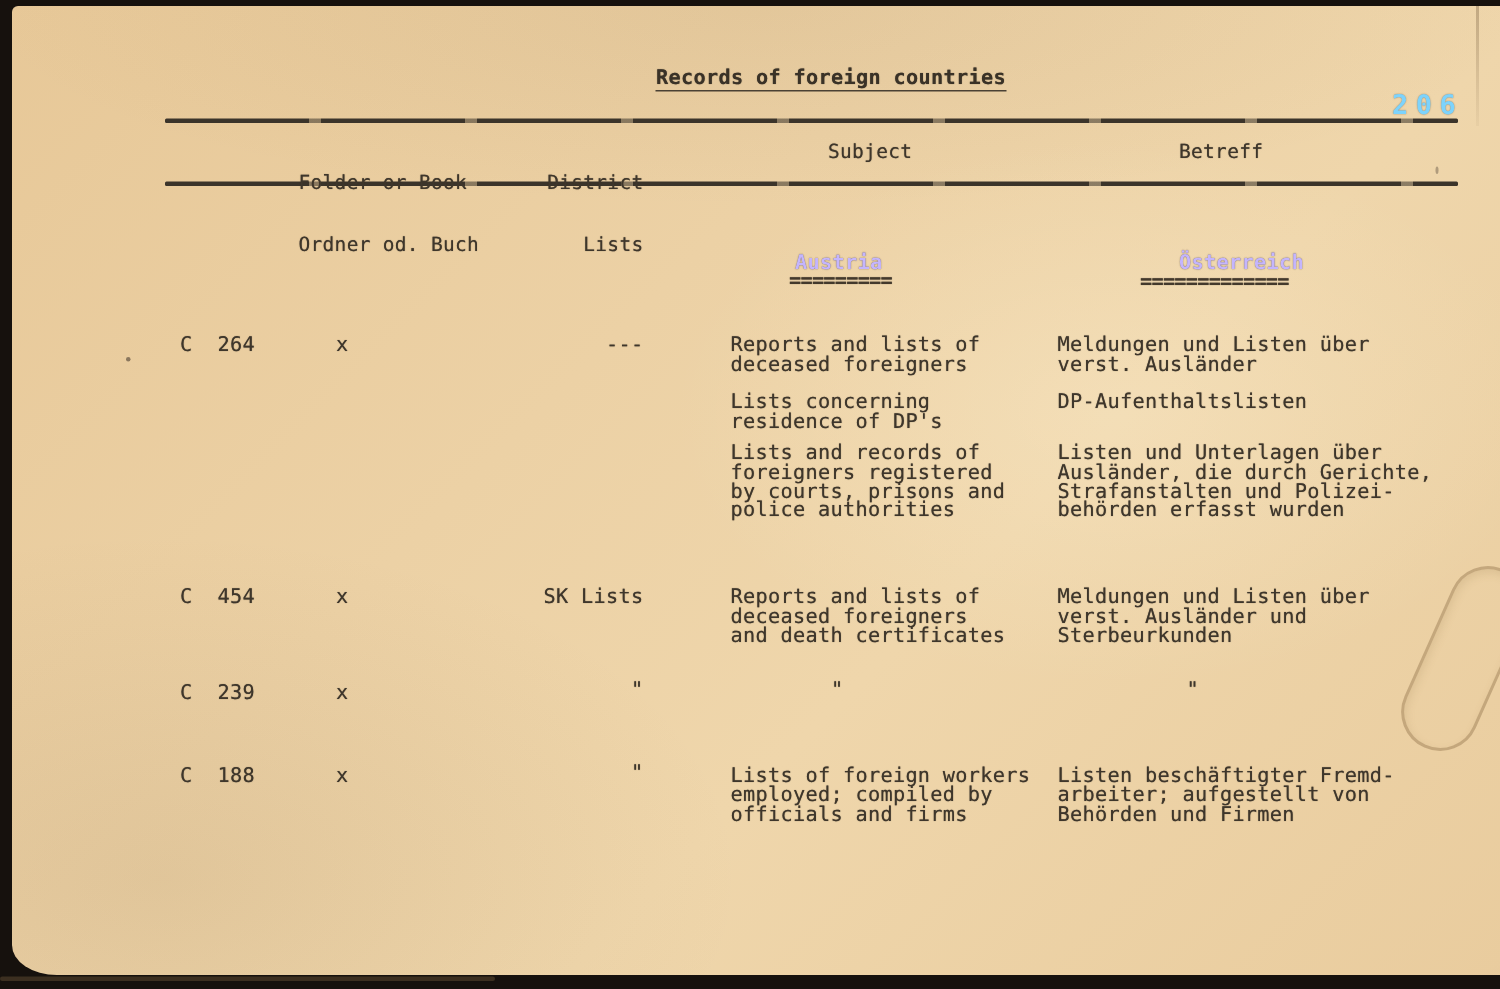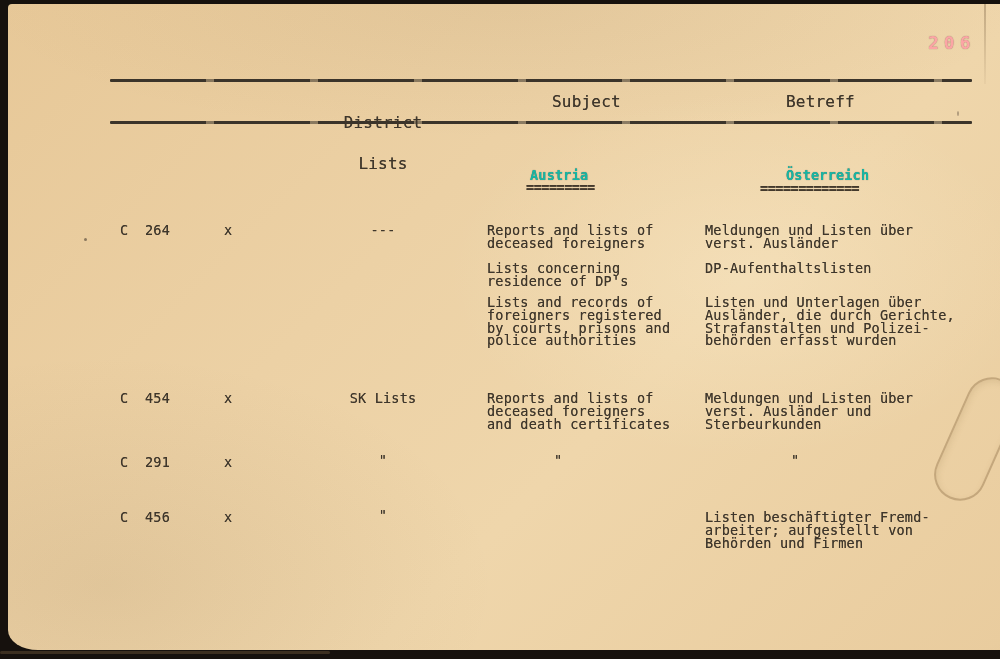--- a/index.html
+++ b/index.html
@@ -31,21 +31,21 @@
   }
   .txt {
     position: absolute;
     white-space: pre;
     font-size: 13.5px;
     line-height: 12.8px;
     color: #3e362b;
     letter-spacing: 0.2px;
     text-shadow: 0 0 0.6px rgba(62,54,43,0.75);
   }
-  .ctr { left: 337px; width: 92px; text-align: center; }
+  .ctr { left: 337px; width: 92px; text-align: right; }
   .rule {
     position: absolute;
     left: 110px; width: 862px; height: 2.5px;
     background: repeating-linear-gradient(90deg,
       #3b342a 0px, #3b342a 96px,
       rgba(59,52,42,0.55) 96px, rgba(59,52,42,0.55) 104px);
     border-radius: 1px;
   }
   .title-wrap { position: absolute; left: 437px; top: 41px; width: 234px; text-align: center; }
   .title-line1 {
@@ -58,29 +58,29 @@
     text-shadow: 0 0 0.6px rgba(58,50,39,0.8);
   }
   .title-line2 {
     display: block;
     font-size: 13.5px; line-height: 15px;
     color: #3e362b; white-space: pre; letter-spacing: 0.4px;
     text-shadow: 0 0 0.6px rgba(62,54,43,0.75);
     margin-top: 1px;
   }
   .pageno {
-    position: absolute; left: 928px; top: 32px;
+    position: absolute; left: 928px; top: 60px;
     font-size: 18px; letter-spacing: 5px;
-    color: #fca5a5; font-weight: bold;
+    color: #7dd3fc; font-weight: bold;
     text-shadow: 0 0 1px rgba(70,62,50,0.6);
   }
-  .hcell { font-size: 16px; line-height: 13.5px; }
+  .hcell { font-size: 13px; line-height: 13.5px; }
   .hcell span { display: block; }
   .sec {
-    font-weight: bold; color: #14b8a6;
+    font-weight: bold; color: #c4b5fd;
     text-shadow: 0 0 0.8px rgba(56,47,36,0.8);
   }
   .sec-rule { letter-spacing: -0.5px; font-weight: bold; color: #43392c; }
   .crease {
     position: absolute; left: 984px; top: 4px; width: 2px; height: 80px;
     background: linear-gradient(180deg, rgba(110,85,55,0.35), rgba(110,85,55,0.05));
   }
   .capsule {
     position: absolute; left: 950px; top: 374px; width: 48px; height: 126px;
     border: 2px solid rgba(148,118,78,0.45);
@@ -108,26 +108,31 @@
 <div class="stage">
   <div class="paper"></div>
 
   <div class="crease"></div>
   <div class="capsule"></div>
   <div class="speck1"></div>
   <div class="speck2"></div>
   <div class="edge-below"></div>
 
   <div class="title-wrap">
+    <span class="title-line1">Records of foreign countries</span>
   </div>
   <div class="pageno">206</div>
 
   <div class="rule" style="top:79px"></div>
   <div class="rule" style="top:121px"></div>
 
+  <div class="txt hcell" style="left:199px;top:89px">
+    <span>Folder or Book</span>
+    <span>Ordner od. Buch</span>
+  </div>
   <div class="txt hcell ctr" style="top:89px">
     <span>District</span>
     <span>Lists</span>
   </div>
   <div class="txt hcell" style="left:552px;top:95px">Subject</div>
   <div class="txt hcell" style="left:786px;top:95px">Betreff</div>
 
   <div class="txt sec" style="left:530px;top:169px">Austria</div>
   <div class="txt sec-rule" style="left:526px;top:181px">=========</div>
   <div class="txt sec" style="left:786px;top:169px">Österreich</div>
@@ -155,25 +160,28 @@
   <div class="txt" style="left:120px;top:392px">C  454</div>
   <div class="txt" style="left:224px;top:392px">x</div>
   <div class="txt ctr" style="top:392px">SK Lists</div>
   <div class="txt" style="left:487px;top:392px">Reports and lists of
 deceased foreigners
 and death certificates</div>
   <div class="txt" style="left:705px;top:392px">Meldungen und Listen über
 verst. Ausländer und
 Sterbeurkunden</div>
 
-  <div class="txt" style="left:120px;top:456px">C  291</div>
+  <div class="txt" style="left:120px;top:456px">C  239</div>
   <div class="txt" style="left:224px;top:456px">x</div>
   <div class="txt ctr" style="top:454px">"</div>
   <div class="txt" style="left:554px;top:454px">"</div>
   <div class="txt" style="left:791px;top:454px">"</div>
 
-  <div class="txt" style="left:120px;top:511px">C  456</div>
+  <div class="txt" style="left:120px;top:511px">C  188</div>
   <div class="txt" style="left:224px;top:511px">x</div>
   <div class="txt ctr" style="top:509px">"</div>
+  <div class="txt" style="left:487px;top:511px">Lists of foreign workers
+employed; compiled by
+officials and firms</div>
   <div class="txt" style="left:705px;top:511px">Listen beschäftigter Fremd-
 arbeiter; aufgestellt von
 Behörden und Firmen</div>
 </div>
 
 </body></html>

